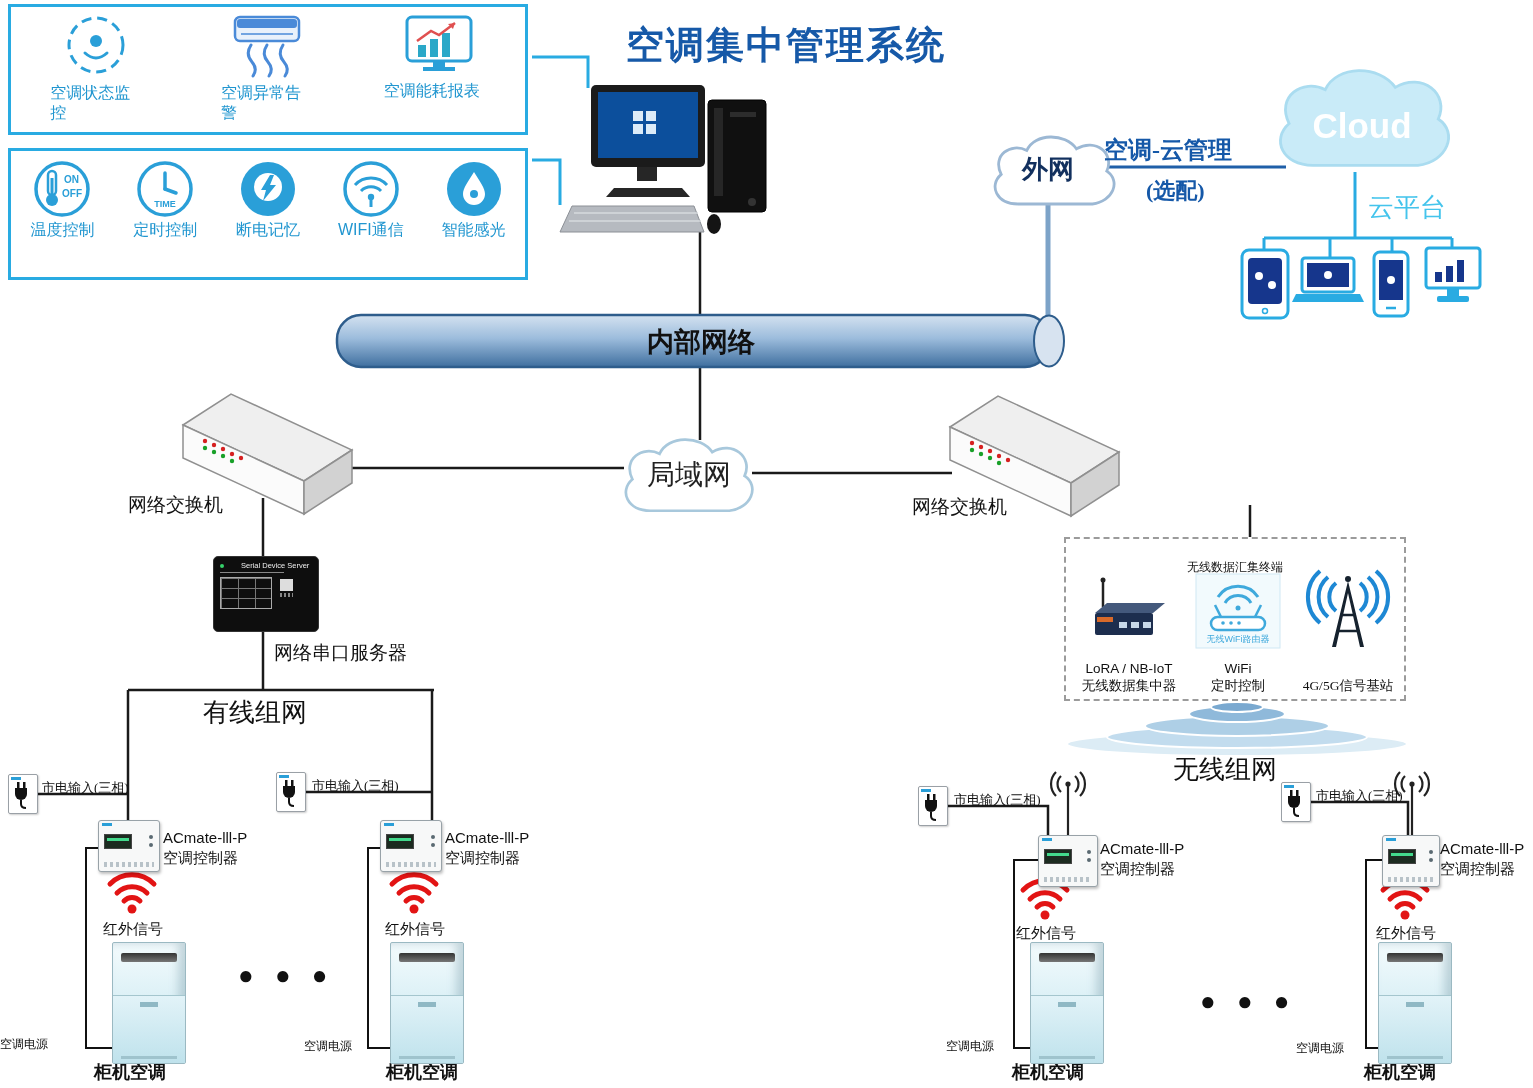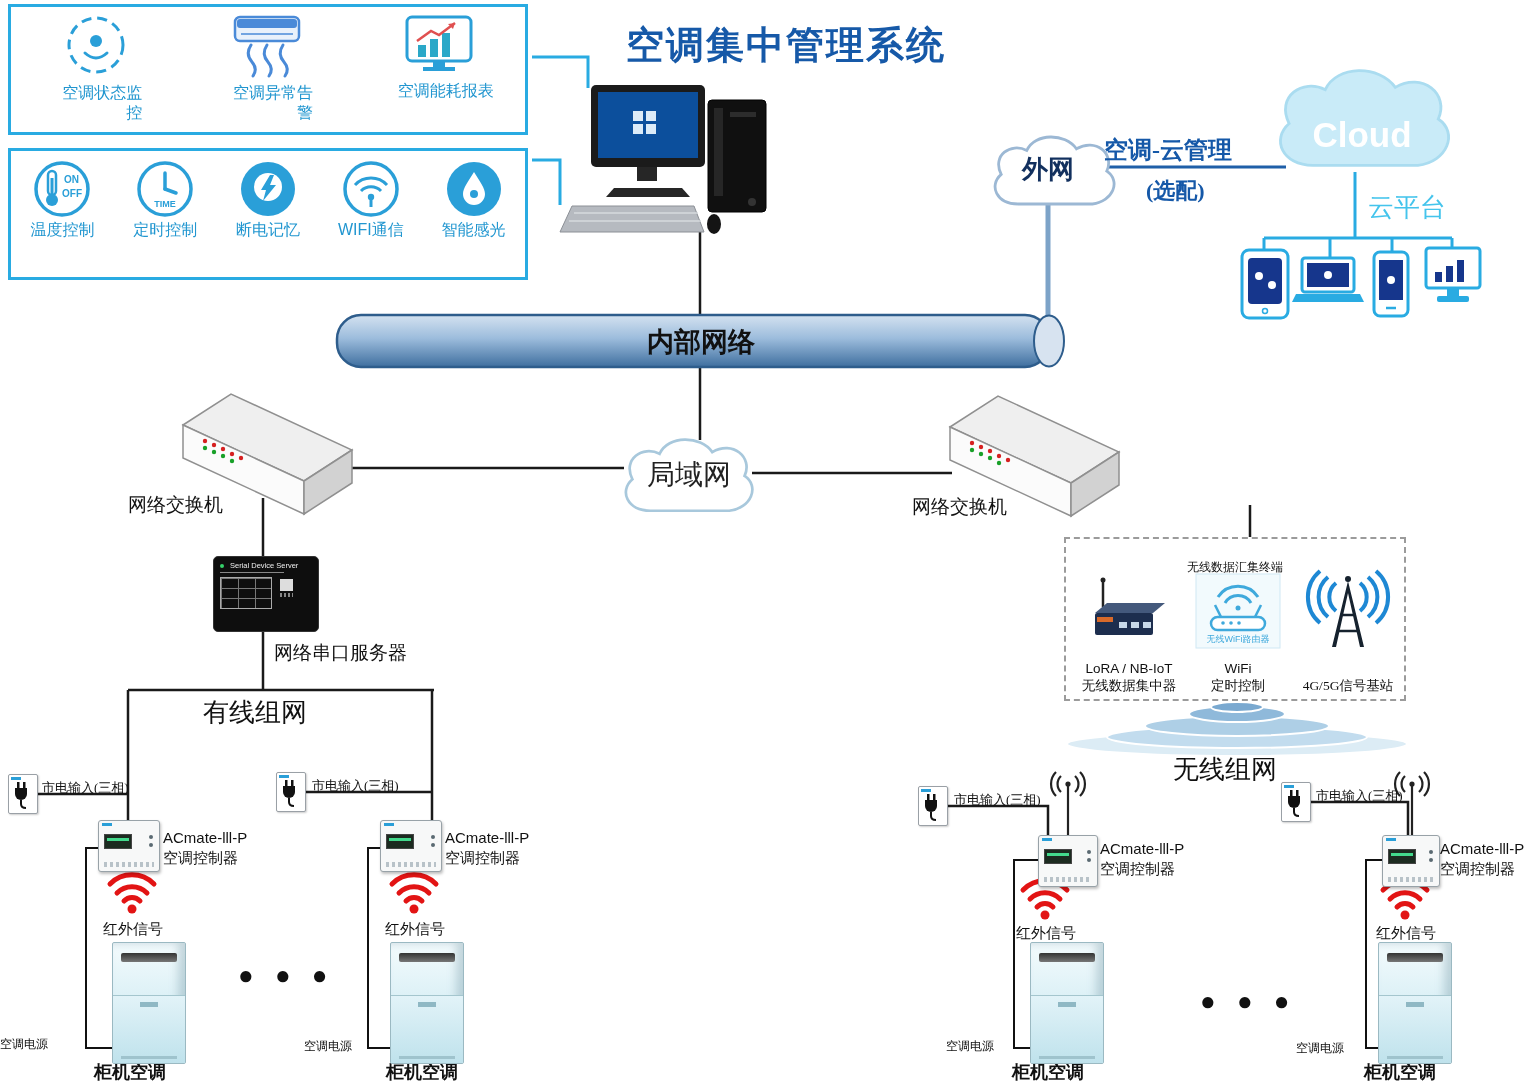--- a/index.html
+++ b/index.html
@@ -6,30 +6,30 @@
   #canvas{position:relative;width:1533px;height:1088px;background:#fff;overflow:hidden;
           font-family:"Liberation Sans",sans-serif;color:#111;}
   .abs{position:absolute;}
   .zh{font-family:"Liberation Serif",serif;}
   .nowrap{white-space:nowrap;}
   .ctr{text-align:center;}
   
   .fbox{position:absolute;border:3px solid #29abe2;background:#fff;display:flex;
         justify-content:space-around;align-items:flex-start;box-sizing:border-box;}
   .fitem{display:flex;flex-direction:column;align-items:center;}
-  .flabel{font-size:16px;color:#2196d0;line-height:1.25;text-align:right;margin-top:2px;}
+  .flabel{font-size:16px;color:#2196d0;line-height:1.25;text-align:left;margin-top:2px;}
   
   .dashedbox{position:absolute;left:1064px;top:537px;width:342px;height:164px;
              border:2px dashed #9b9b9b;background:#fff;box-sizing:border-box;z-index:3;}
   .witem{position:absolute;display:flex;flex-direction:column;align-items:center;}
   .wname{font-size:13.5px;line-height:1.3;text-align:center;white-space:nowrap;}
   
   .srv{position:absolute;left:213px;top:556px;width:106px;height:76px;background:#0e0e0e;
        border:1px solid #333;border-radius:5px;box-sizing:border-box;padding:4px 6px;z-index:3;}
-  .srv .t{display:flex;align-items:center;gap:6px;}
+  .srv .t{display:flex;align-items:center;gap:17px;}
   .srv .dot{width:4px;height:4px;border-radius:50%;background:#35d06a;}
   .srv .ttl{font-size:7.5px;color:#eee;white-space:nowrap;}
   .srv .sub{height:1px;background:#888;width:70%;margin-top:2px;}
   .srv .body{display:flex;margin-top:4px;}
   .srv .tbl{width:50px;height:30px;border:1px solid #aaa;
             background:linear-gradient(#777 1px,transparent 1px) 0 0/100% 10px,
                        linear-gradient(90deg,#777 1px,transparent 1px) 0 0/17px 100%;}
   .srv .port{width:13px;height:12px;background:#ddd;margin-left:8px;margin-top:2px;}
   .srv .pins{width:13px;height:4px;margin-left:8px;margin-top:2px;
              background:repeating-linear-gradient(90deg,#888 0 2px,transparent 2px 4px);}
@@ -327,21 +327,21 @@
           <circle cx="29" cy="34" r="4" fill="#2a9fd8"></circle>
         </svg>
         </span>
       <div class="flabel">智能感光</div>
     </div>
   </div>
 
   <div class="abs zh ctr nowrap" style="left:1014px;top:152px;width:68px;font-size:26px;font-weight:bold;color:#12305e;z-index:2">外网</div>
   <div class="abs zh nowrap" style="left:1104px;top:134px;font-size:24px;font-weight:bold;color:#1558a8;z-index:2">空调-云管理</div>
   <div class="abs zh nowrap" style="left:1146px;top:176px;font-size:22px;font-weight:bold;color:#1558a8;z-index:2">(选配)</div>
-  <div class="abs ctr nowrap" style="left:1306px;top:115px;width:112px;font-size:35px;font-weight:bold;color:#fff;z-index:2">Cloud</div>
+  <div class="abs ctr nowrap" style="left:1306px;top:106px;width:112px;font-size:35px;font-weight:bold;color:#fff;z-index:2">Cloud</div>
   <div class="abs zh nowrap" style="left:1368px;top:190px;font-size:26px;color:#44c4ec;z-index:2">云平台</div>
   <div class="abs zh ctr nowrap" style="left:636px;top:324px;width:130px;font-size:27px;font-weight:bold;color:#111;z-index:2">内部网络</div>
   <div class="abs zh ctr nowrap" style="left:646px;top:456px;width:86px;font-size:28px;color:#222;z-index:2">局域网</div>
   <div class="abs zh nowrap" style="left:128px;top:492px;font-size:19px;z-index:2">网络交换机</div>
   <div class="abs zh nowrap" style="left:912px;top:494px;font-size:19px;z-index:2">网络交换机</div>
   <div class="abs zh nowrap" style="left:274px;top:640px;font-size:19px;z-index:2">网络串口服务器</div>
   <div class="abs zh nowrap" style="left:203px;top:695px;font-size:26px;z-index:2">有线组网</div>
   <div class="abs zh nowrap" style="left:1173px;top:752px;font-size:26px;z-index:4">无线组网</div>
 
   <div class="srv">

